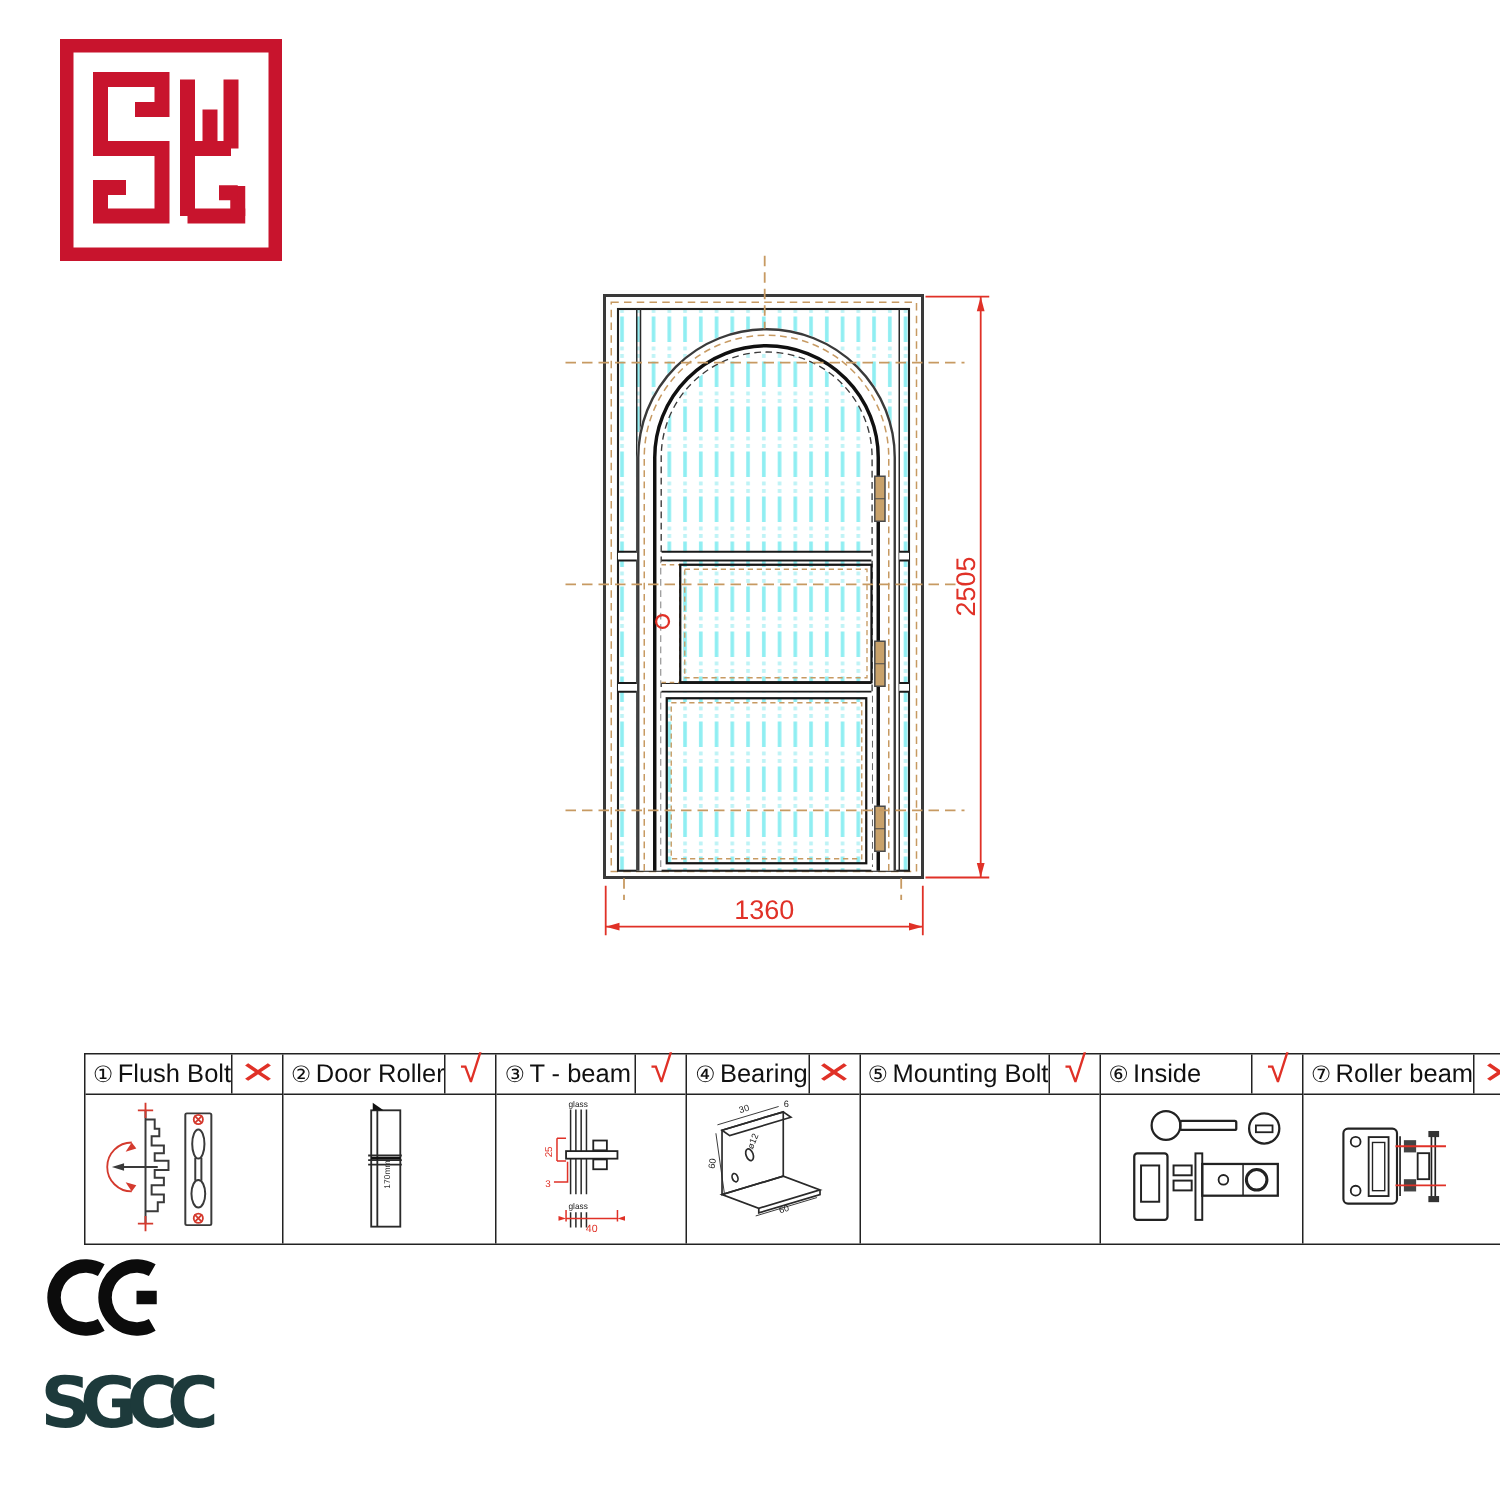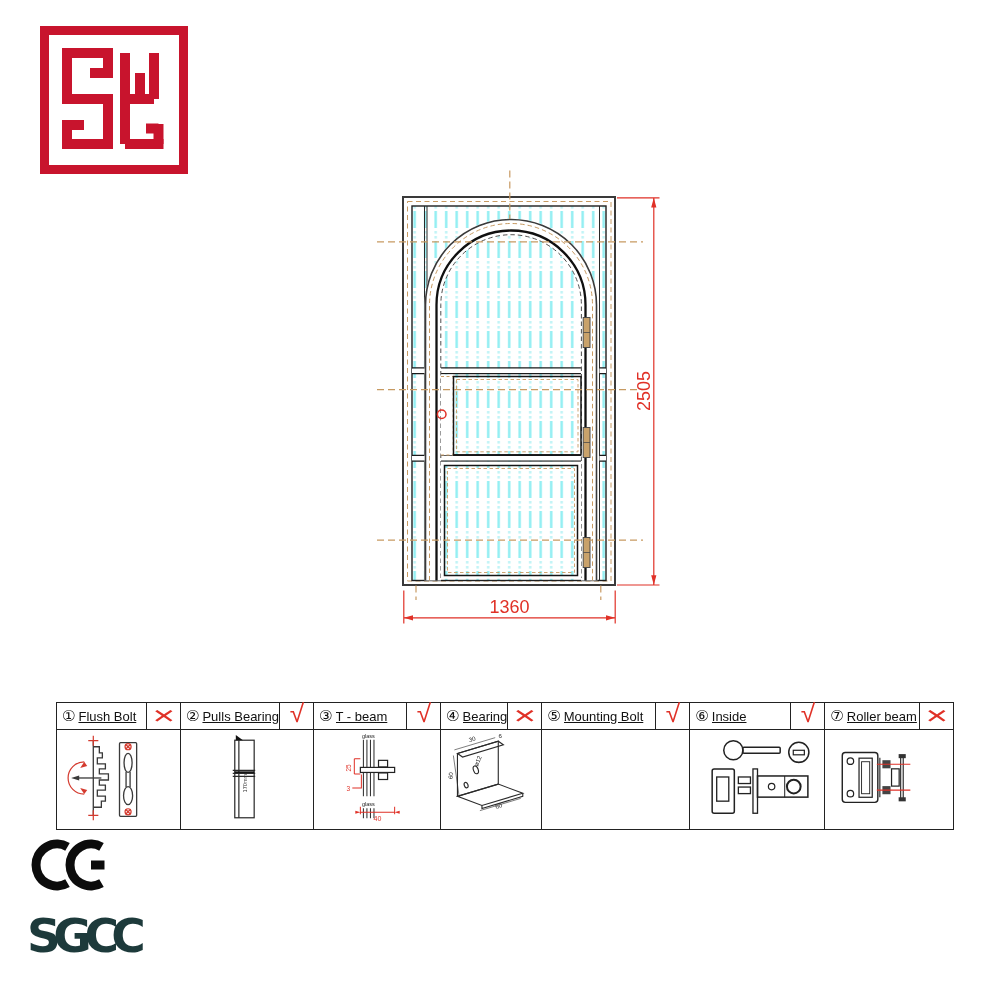--- a/index.html
+++ b/index.html
@@ -10,21 +10,21 @@
   .sy-logo{position:absolute;left:40px;top:26px;width:148px;height:148px;}
   
   .door{position:absolute;left:370px;top:160px;width:310px;height:480px;}
   
   .parts{position:absolute;left:56px;top:702px;display:flex;height:126px;
          border:1.6px solid #222;box-sizing:content-box;background:#fff;}
   .pcol{display:flex;flex-direction:column;border-right:1.6px solid #222;box-sizing:border-box;}
   .pcol:last-child{border-right:none;}
   .phead{height:27px;flex:0 0 27px;border-bottom:1.6px solid #222;display:flex;align-items:center;box-sizing:border-box;}
   .pnum{font-size:15px;margin:0 3px 0 5px;white-space:nowrap;}
-  .plabel{font-size:13px;white-space:nowrap;flex:1;overflow:hidden;text-decoration:underline;}
+  .plabel{font-size:17px;white-space:nowrap;flex:1;overflow:hidden;}
   .pmarkbox{width:33px;flex:0 0 33px;align-self:stretch;border-left:1.6px solid #222;
             display:flex;align-items:center;justify-content:center;overflow:visible;}
   .mark{color:#e03127;line-height:1;}
   .mark.cross{font-size:19px;transform:scale(1.55,1.05);font-weight:400;}
   .mark.check{font-size:25px;transform:translateY(-3px) scaleX(1.05);}
   .pbody{position:relative;flex:1;}
   .pbody svg{position:absolute;left:0;top:0;width:100%;height:100%;}
   
   .ce-mark{position:absolute;left:31px;top:839px;width:78px;height:52px;}
   .sgcc-logo{position:absolute;left:27px;top:908px;font-weight:bold;font-size:47px;
@@ -162,21 +162,21 @@
           </g>
           <polygon points="27,31 23,37 30,35" fill="#d43a2e"></polygon>
           <polygon points="27,63 23,57 30,59" fill="#d43a2e"></polygon>
         </svg>
       </div>
     </div>
 
     <div class="pcol" style="flex:0 0 130px;">
       <div class="phead">
         <span class="pnum">②</span>
-        <span class="plabel">Pulls Bearing</span>
+        <span class="plabel">Door Roller</span>
         <span class="pmarkbox">
           <span class="mark check">√</span>
         </span>
       </div>
       <div class="pbody">
         <svg viewBox="0 0 128 97">
           <g stroke="#2a2a2a" stroke-width="1.2" fill="none">
             <rect x="52" y="10" width="19" height="76"></rect>
             <path d="M56,10 V86"></path>
             <path d="M50,39.5 H72 M50,42.5 H72 M50,45.5 H72"></path>

